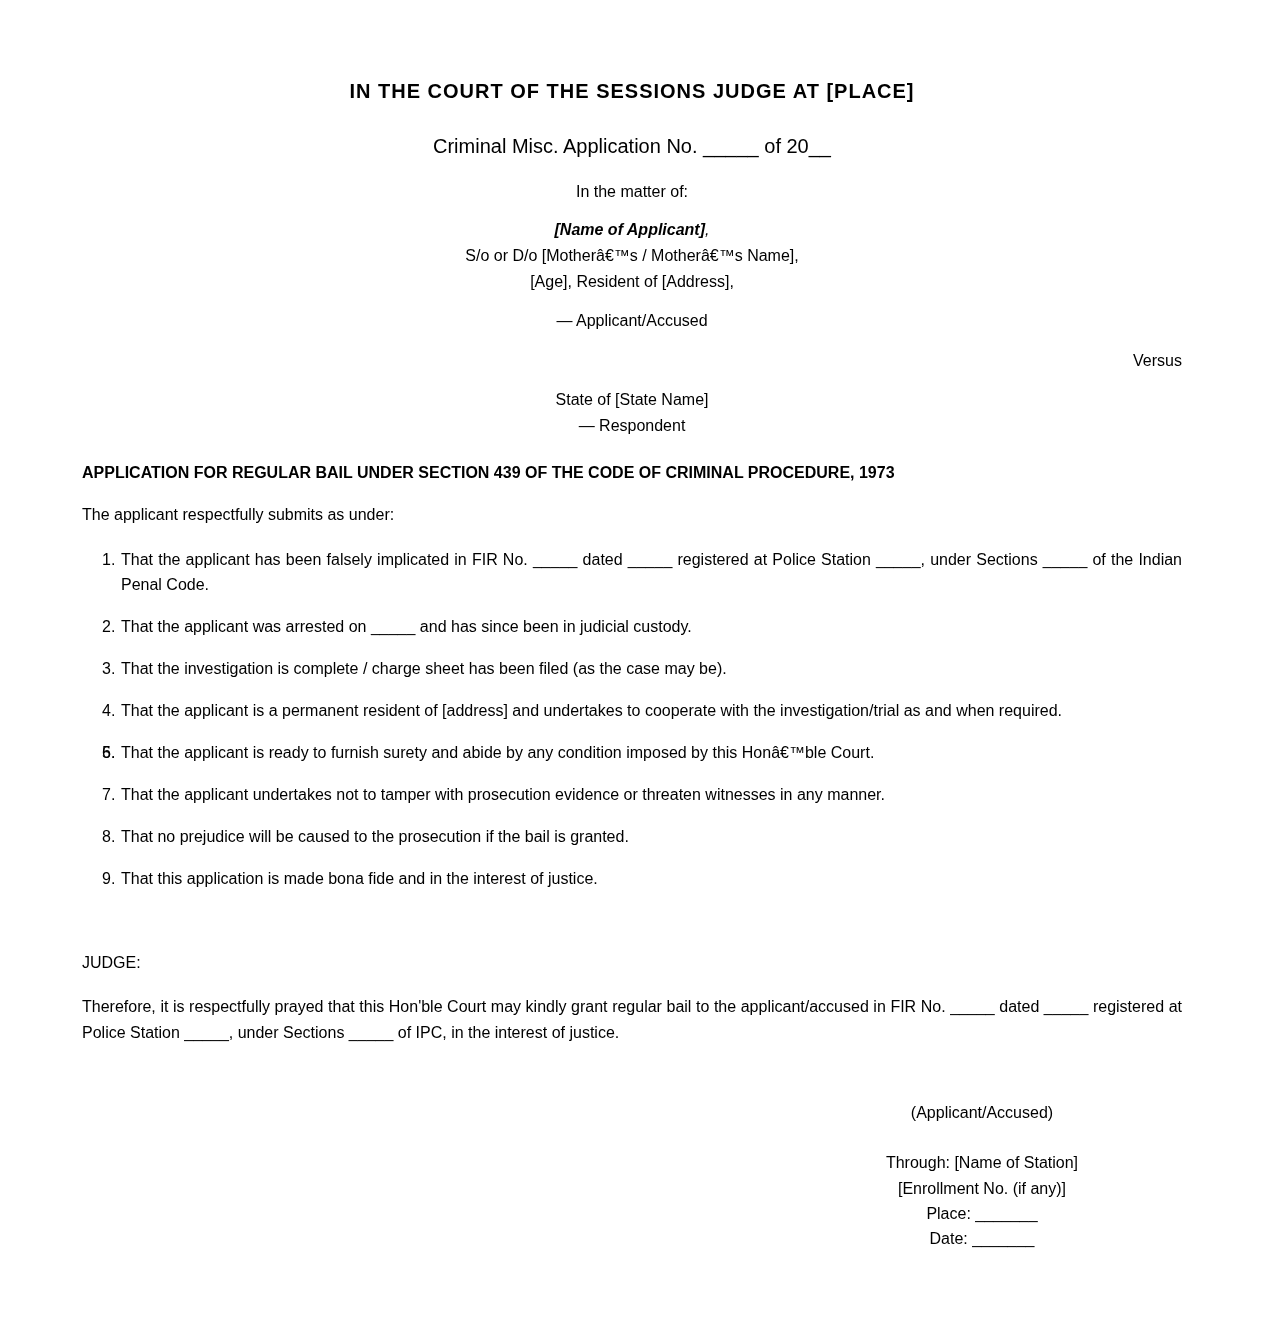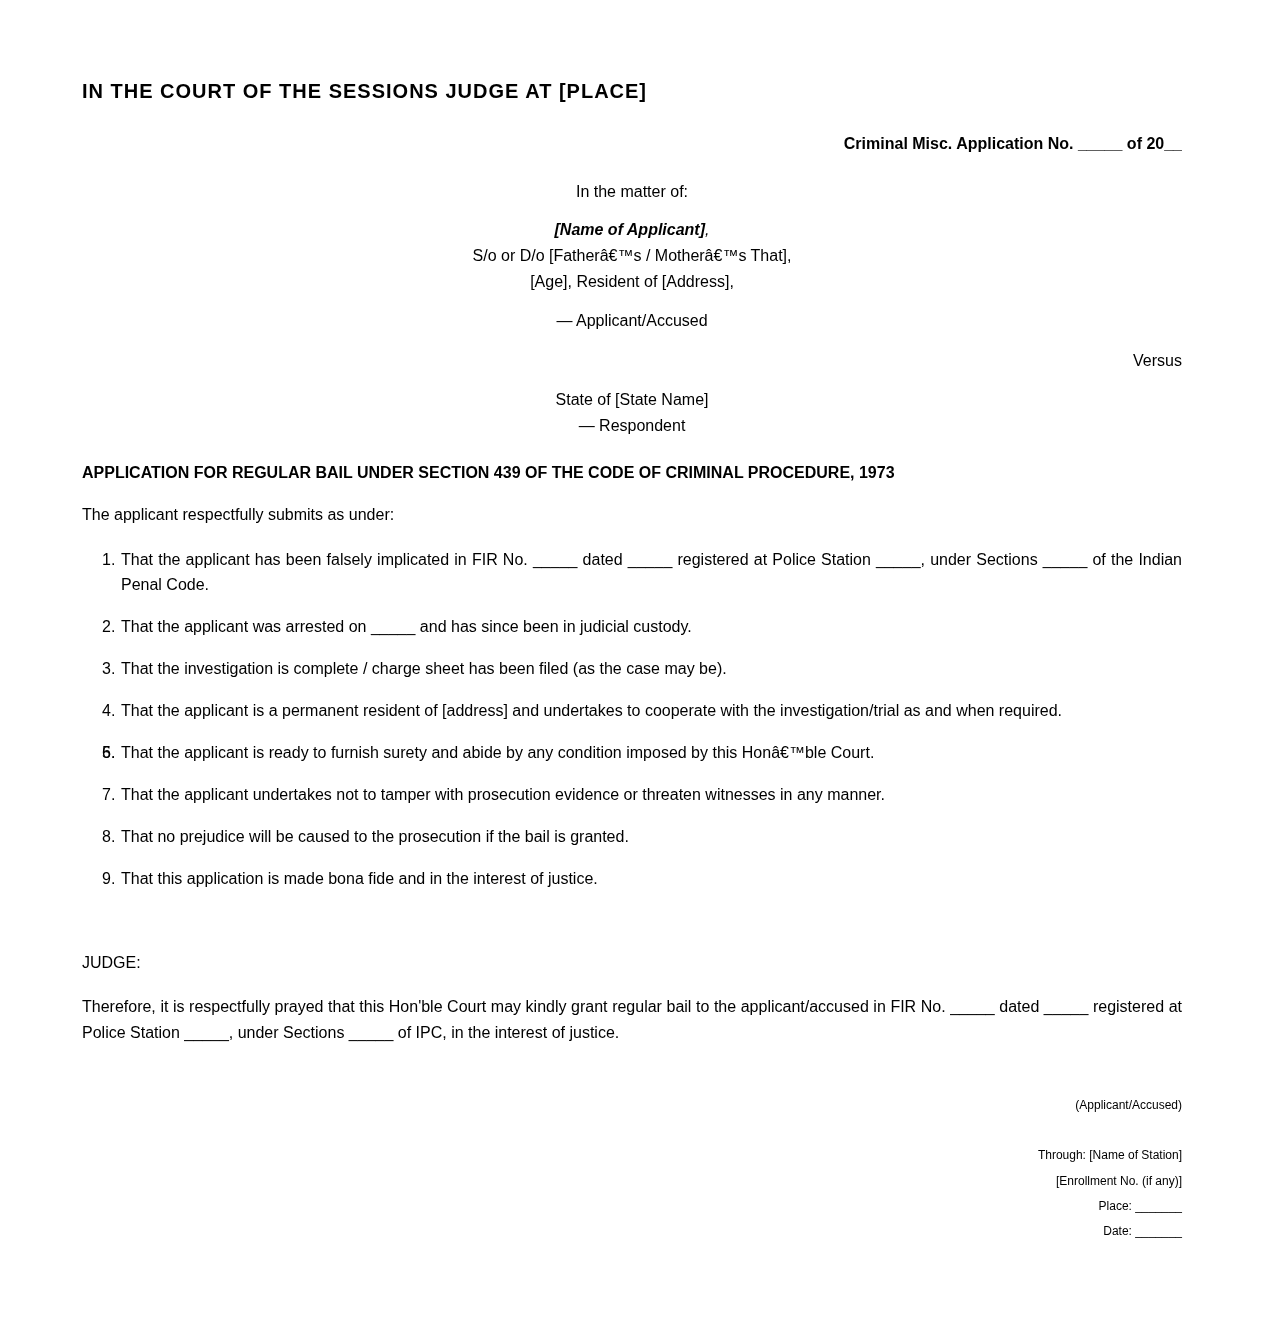--- a/index.html
+++ b/index.html
@@ -20,32 +20,33 @@
       position: absolute;
       left: 82px;
       top: 0;
       width: 1100px;
     }
     .court-title {
       position: absolute;
       top: 80px;
       left: 0;
       width: 1100px;
+      text-align: center;
       font-weight: bold;
       font-size: 20px;
       letter-spacing: 1px;
     }
     .app-no {
       position: absolute;
       top: 135px;
       left: 0;
       width: 1100px;
-      text-align: right;
-      font-weight: bold;
-      font-size: 16px;
+      text-align: center;
+      font-weight: normal;
+      font-size: 20px;
     }
     .center-line {
       position: absolute;
       left: 0;
       width: 1100px;
       text-align: center;
       font-size: 16px;
       line-height: 20px;
     }
     .bold { font-weight: bold; }
@@ -97,37 +98,38 @@
       left: 0;
       width: 1100px;
       font-size: 16px;
       line-height: 26px;
       text-align: justify;
     }
     .sig {
       position: absolute;
       right: 0;
       width: 400px;
-      text-align: right;
-      font-size: 12px;
+      text-align: center;
+      font-size: 16px;
       line-height: 20px;
+      margin-top: 8px;
     }
   </style>
 </head>
 <body>
 
 <div class="page">
 
   <div class="court-title">IN THE COURT OF THE SESSIONS JUDGE AT [PLACE]</div>
   <div class="app-no">Criminal Misc. Application No. _____ of 20__</div>
 
   <div class="center-line" style="top:182px;">In the matter of:</div>
 
   <div class="center-line" style="top:220px;font-style:italic;"><span class="bold">[Name of Applicant]</span><span>,</span></div>
-  <div class="center-line" style="top:246px;">S/o or D/o [Fatherâ€™s / Motherâ€™s That],</div>
+  <div class="center-line" style="top:246px;">S/o or D/o [Motherâ€™s / Motherâ€™s Name],</div>
   <div class="center-line" style="top:272px;">[Age], Resident of [Address],</div>
 
   <div class="center-line" style="top:311px;">— Applicant/Accused</div>
   <div class="center-line" style="top:351px;text-align:right;">Versus</div>
   <div class="center-line" style="top:390px;">State of [State Name]</div>
   <div class="center-line" style="top:416px;">— Respondent</div>
 
   <div class="section-heading">APPLICATION FOR REGULAR BAIL UNDER SECTION 439 OF THE CODE OF CRIMINAL PROCEDURE, 1973</div>
 
   <div class="intro">The applicant respectfully submits as under:</div>

